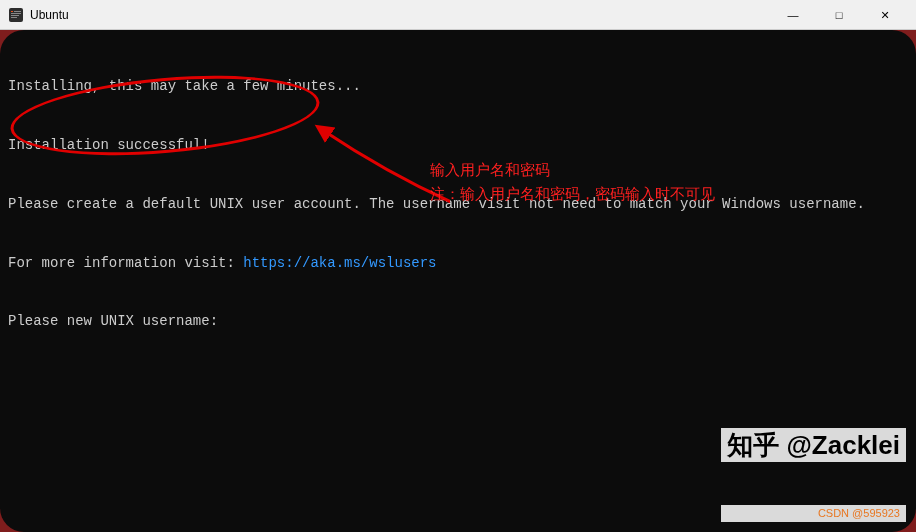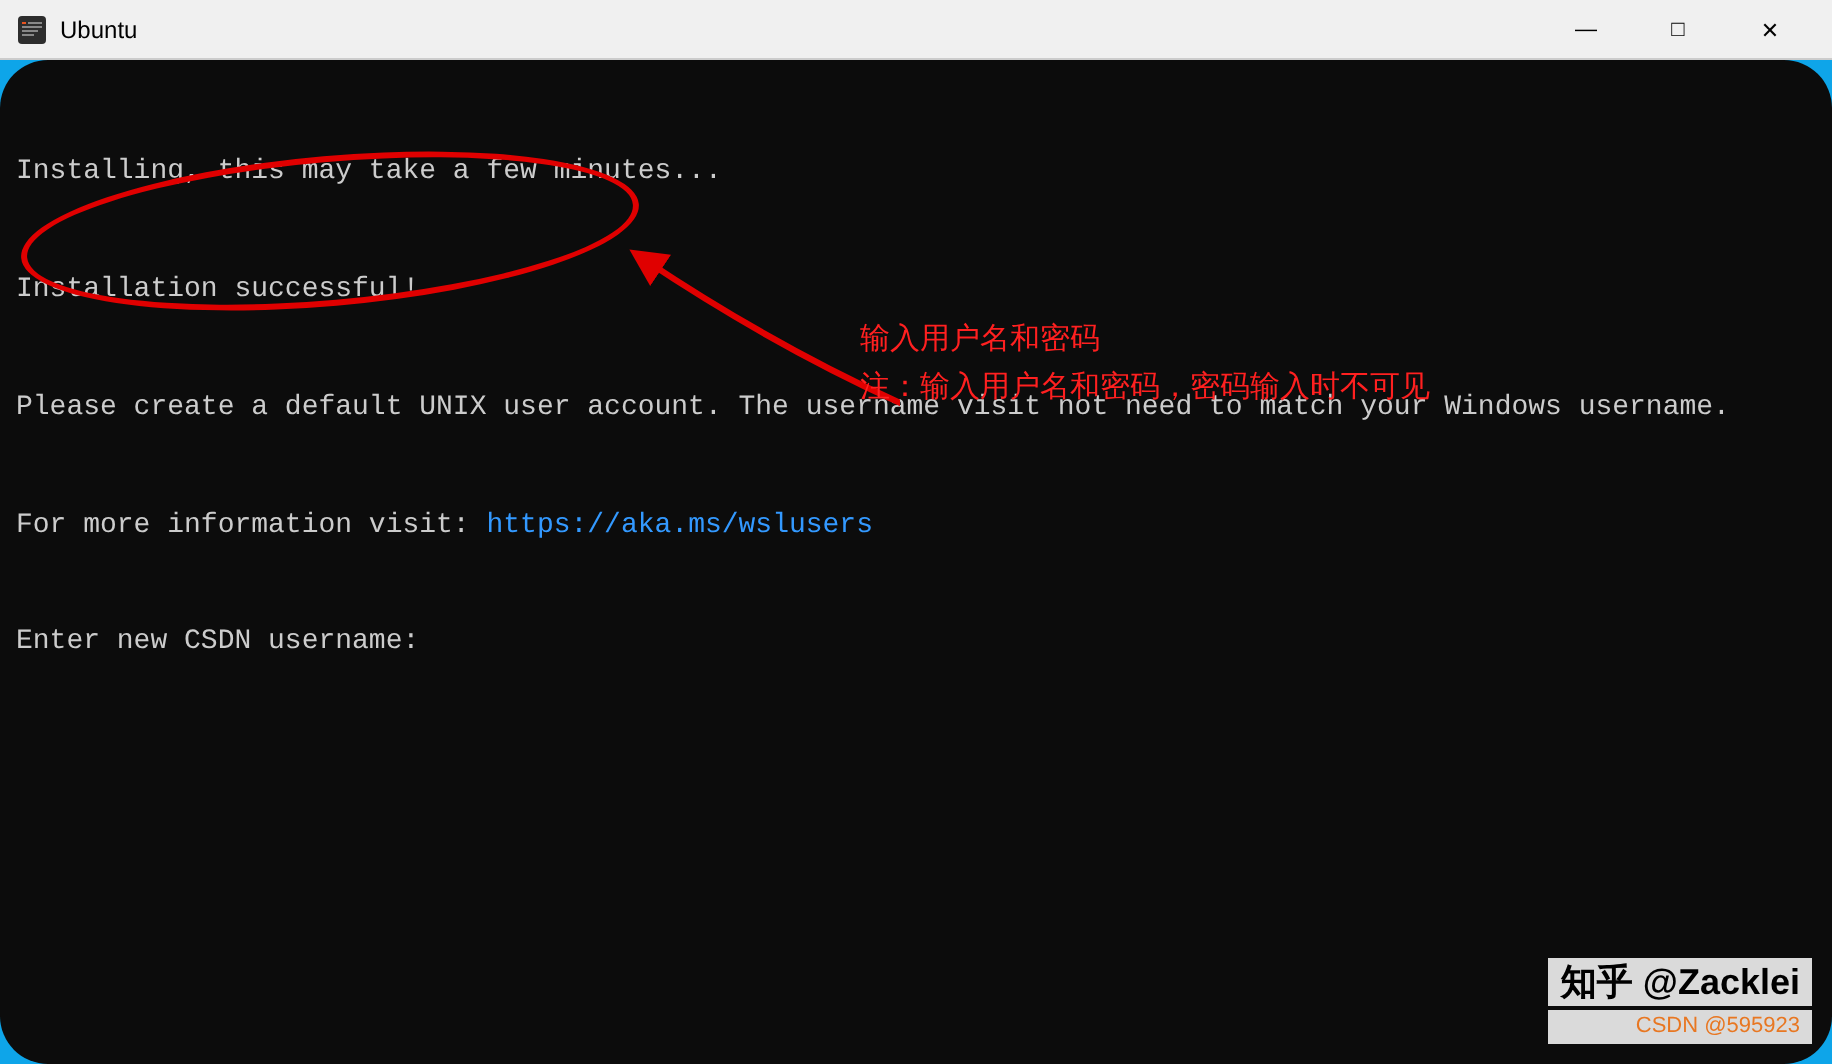--- a/index.html
+++ b/index.html
@@ -10,21 +10,21 @@
       overflow: hidden;
       font-family: 'Courier New', Courier, monospace;
       background: #000;
     }
 
     .window {
       width: 916px;
       height: 532px;
       display: flex;
       flex-direction: column;
-      background: #0ea5e9;
+      background: #7f1d1d;
     }
 
     .titlebar {
       background: #f0f0f0;
       height: 30px;
       display: flex;
       align-items: center;
       padding: 0 8px;
       flex-shrink: 0;
       border-bottom: 1px solid #ccc;
@@ -131,34 +131,35 @@
     
     .watermark {
       position: absolute;
       bottom: 10px;
       right: 10px;
       text-align: right;
     }
 
     .watermark-main {
       font-family: 'SimHei', 'Microsoft YaHei', Arial, sans-serif;
-      font-size: 18px;
+      font-size: 26px;
       color: #000;
       font-weight: bold;
       background: rgba(255,255,255,0.85);
       padding: 2px 6px;
     }
 
     .watermark-sub {
       font-family: Arial, sans-serif;
       font-size: 11px;
       color: #e87722;
       background: rgba(255,255,255,0.85);
       padding: 1px 6px;
       display: block;
+      margin-top: 41px;
     }
 
     .link-text {
       color: #3399ff;
     }
   </style>
 </head>
 <body>
 
 <div class="window">
@@ -182,21 +183,21 @@
       <button class="titlebar-btn close">✕</button>
     </div>
   </div>
 
   <div class="terminal">
     <div class="terminal-text">
       <span class="terminal-line">Installing, this may take a few minutes...</span>
       <span class="terminal-line">Installation successful!</span>
       <span class="terminal-line">Please create a default UNIX user account. The username visit not need to match your Windows username.</span>
       <span class="terminal-line">For more information visit: <span class="link-text">https://aka.ms/wslusers</span></span>
-      <span class="terminal-line">Enter new CSDN username: </span>
+      <span class="terminal-line">Please new UNIX username: </span>
     </div>
 
     <div class="annotation-oval"></div>
 
     <svg class="annotation-arrow" viewBox="0 0 120 80" xmlns="http://www.w3.org/2000/svg" style="position:absolute; top:75px; left:295px; width:155px; height:100px;">
       <defs>
         <marker id="arrowhead" markerWidth="8" markerHeight="8" refX="3" refY="3" orient="auto">
           <path d="M0,0 L0,6 L6,3 z" fill="#e00000"></path>
         </marker>
       </defs>

